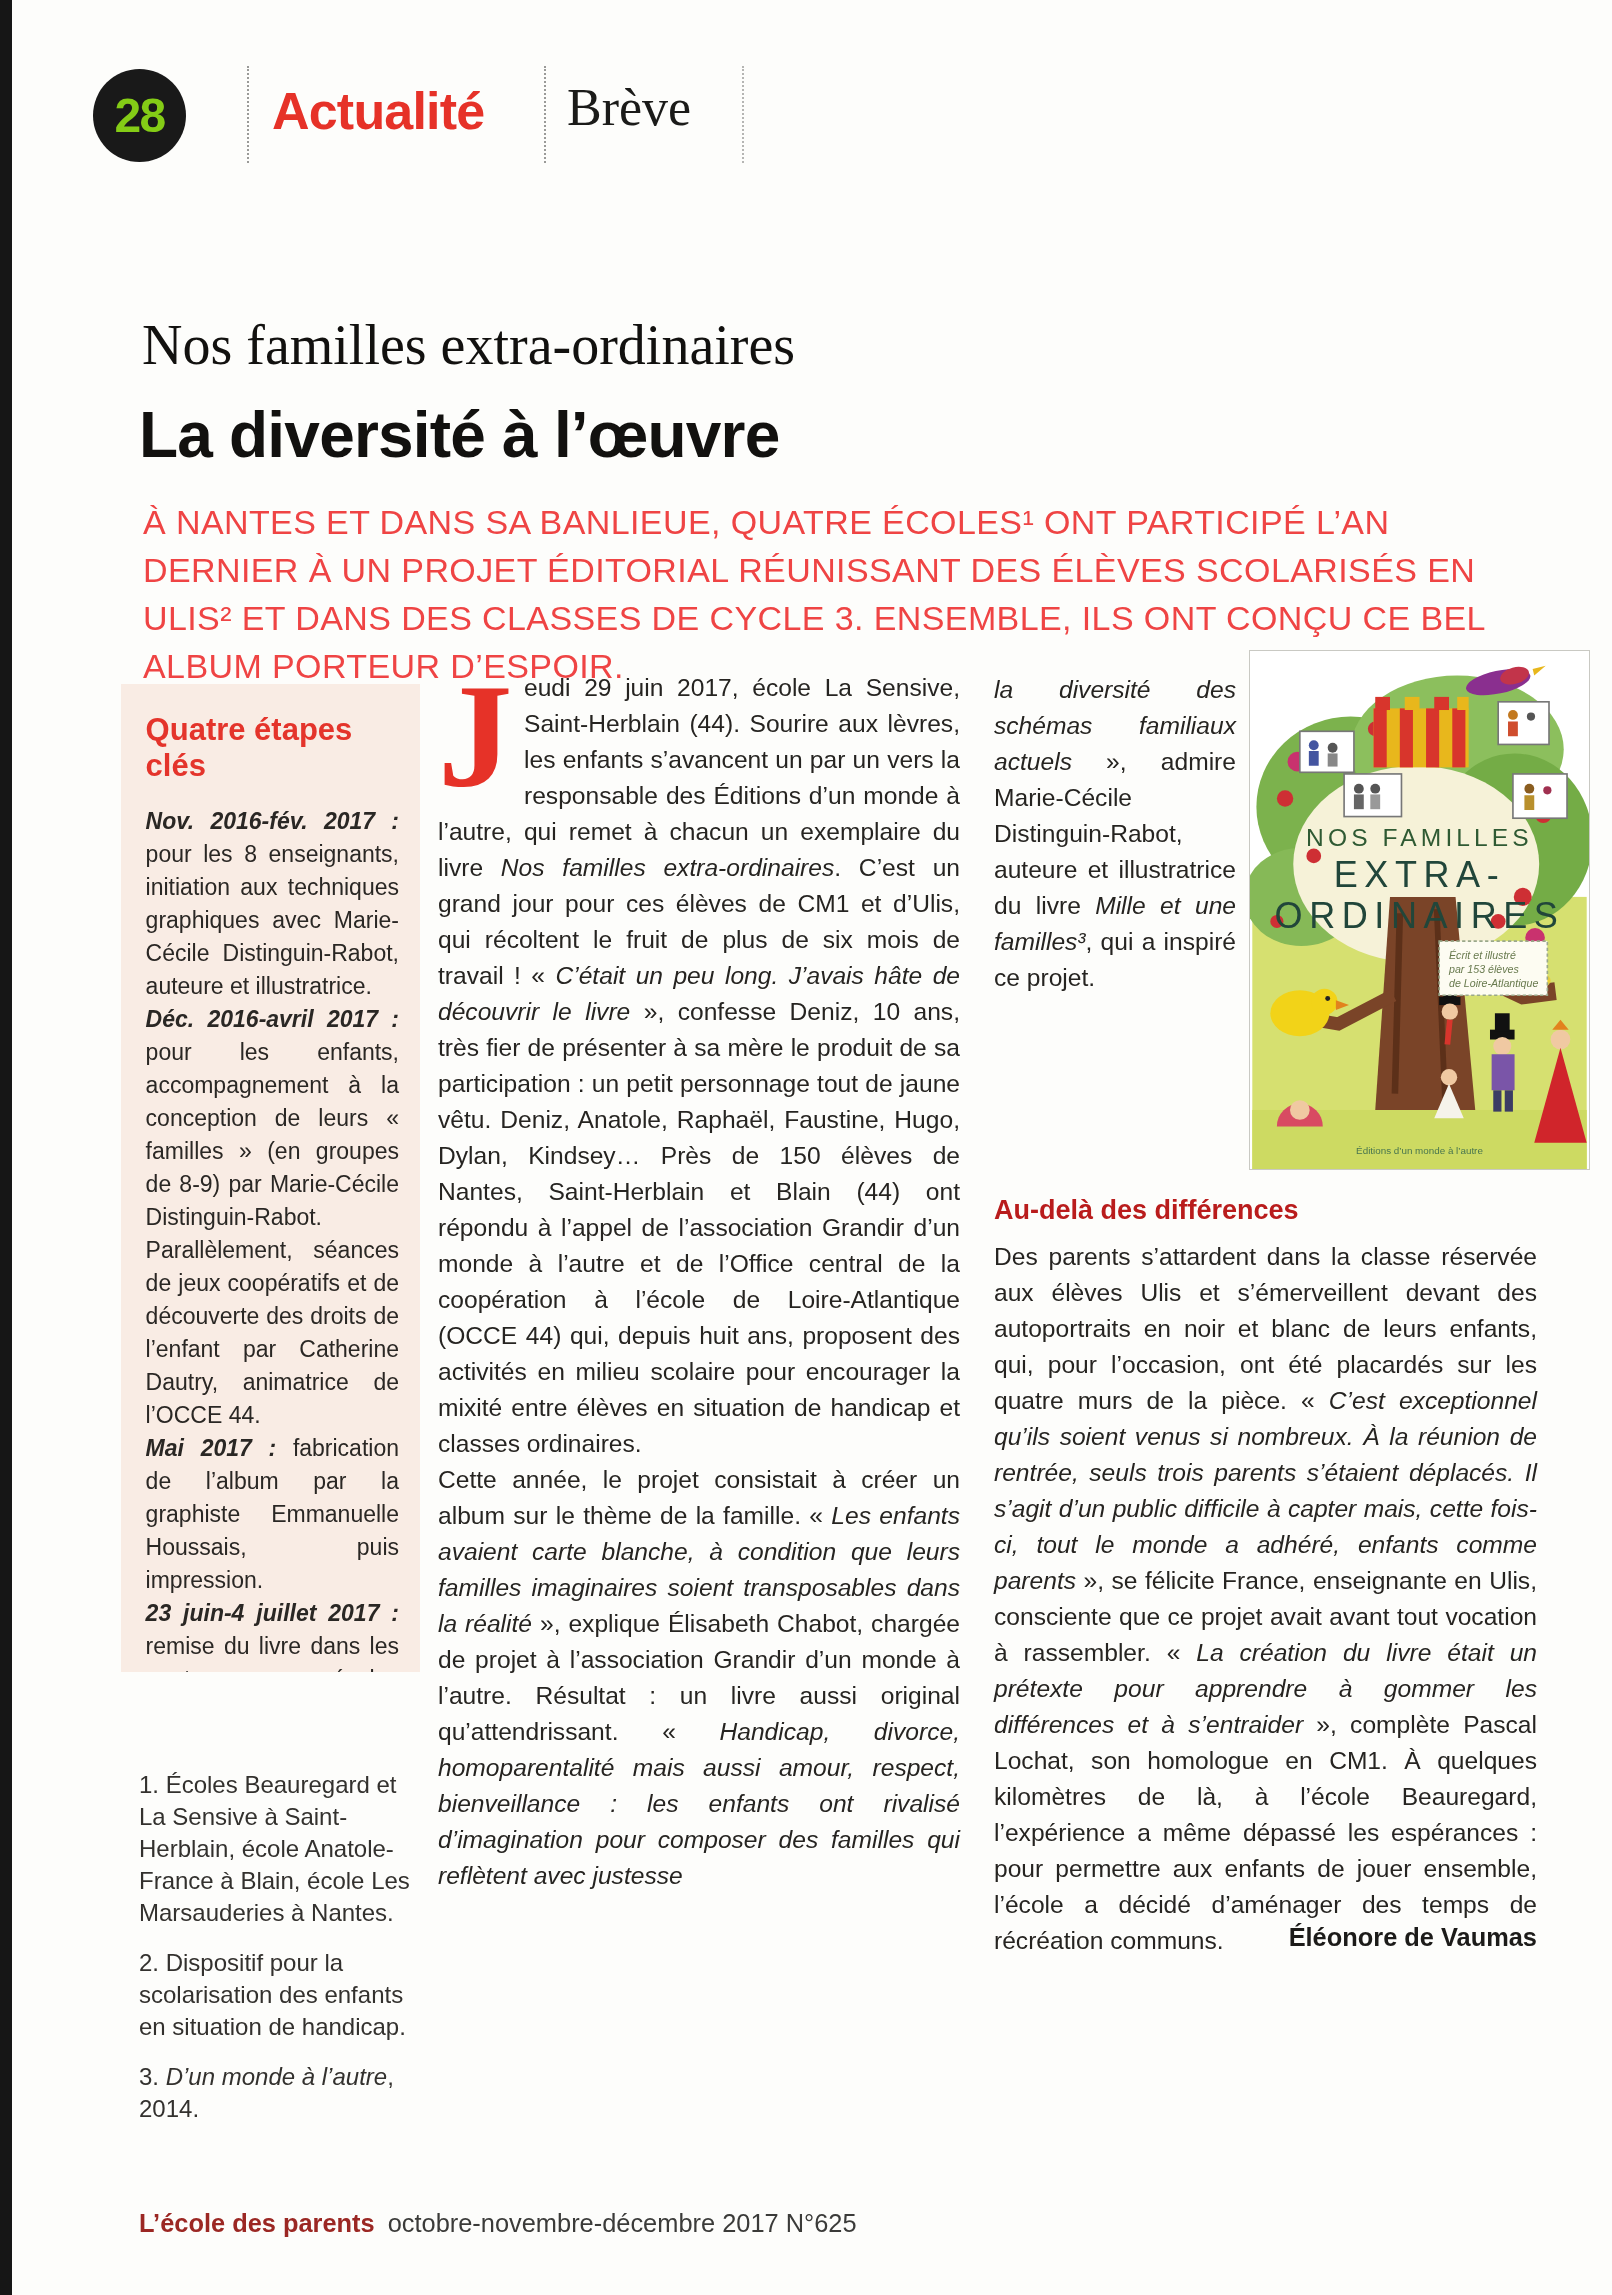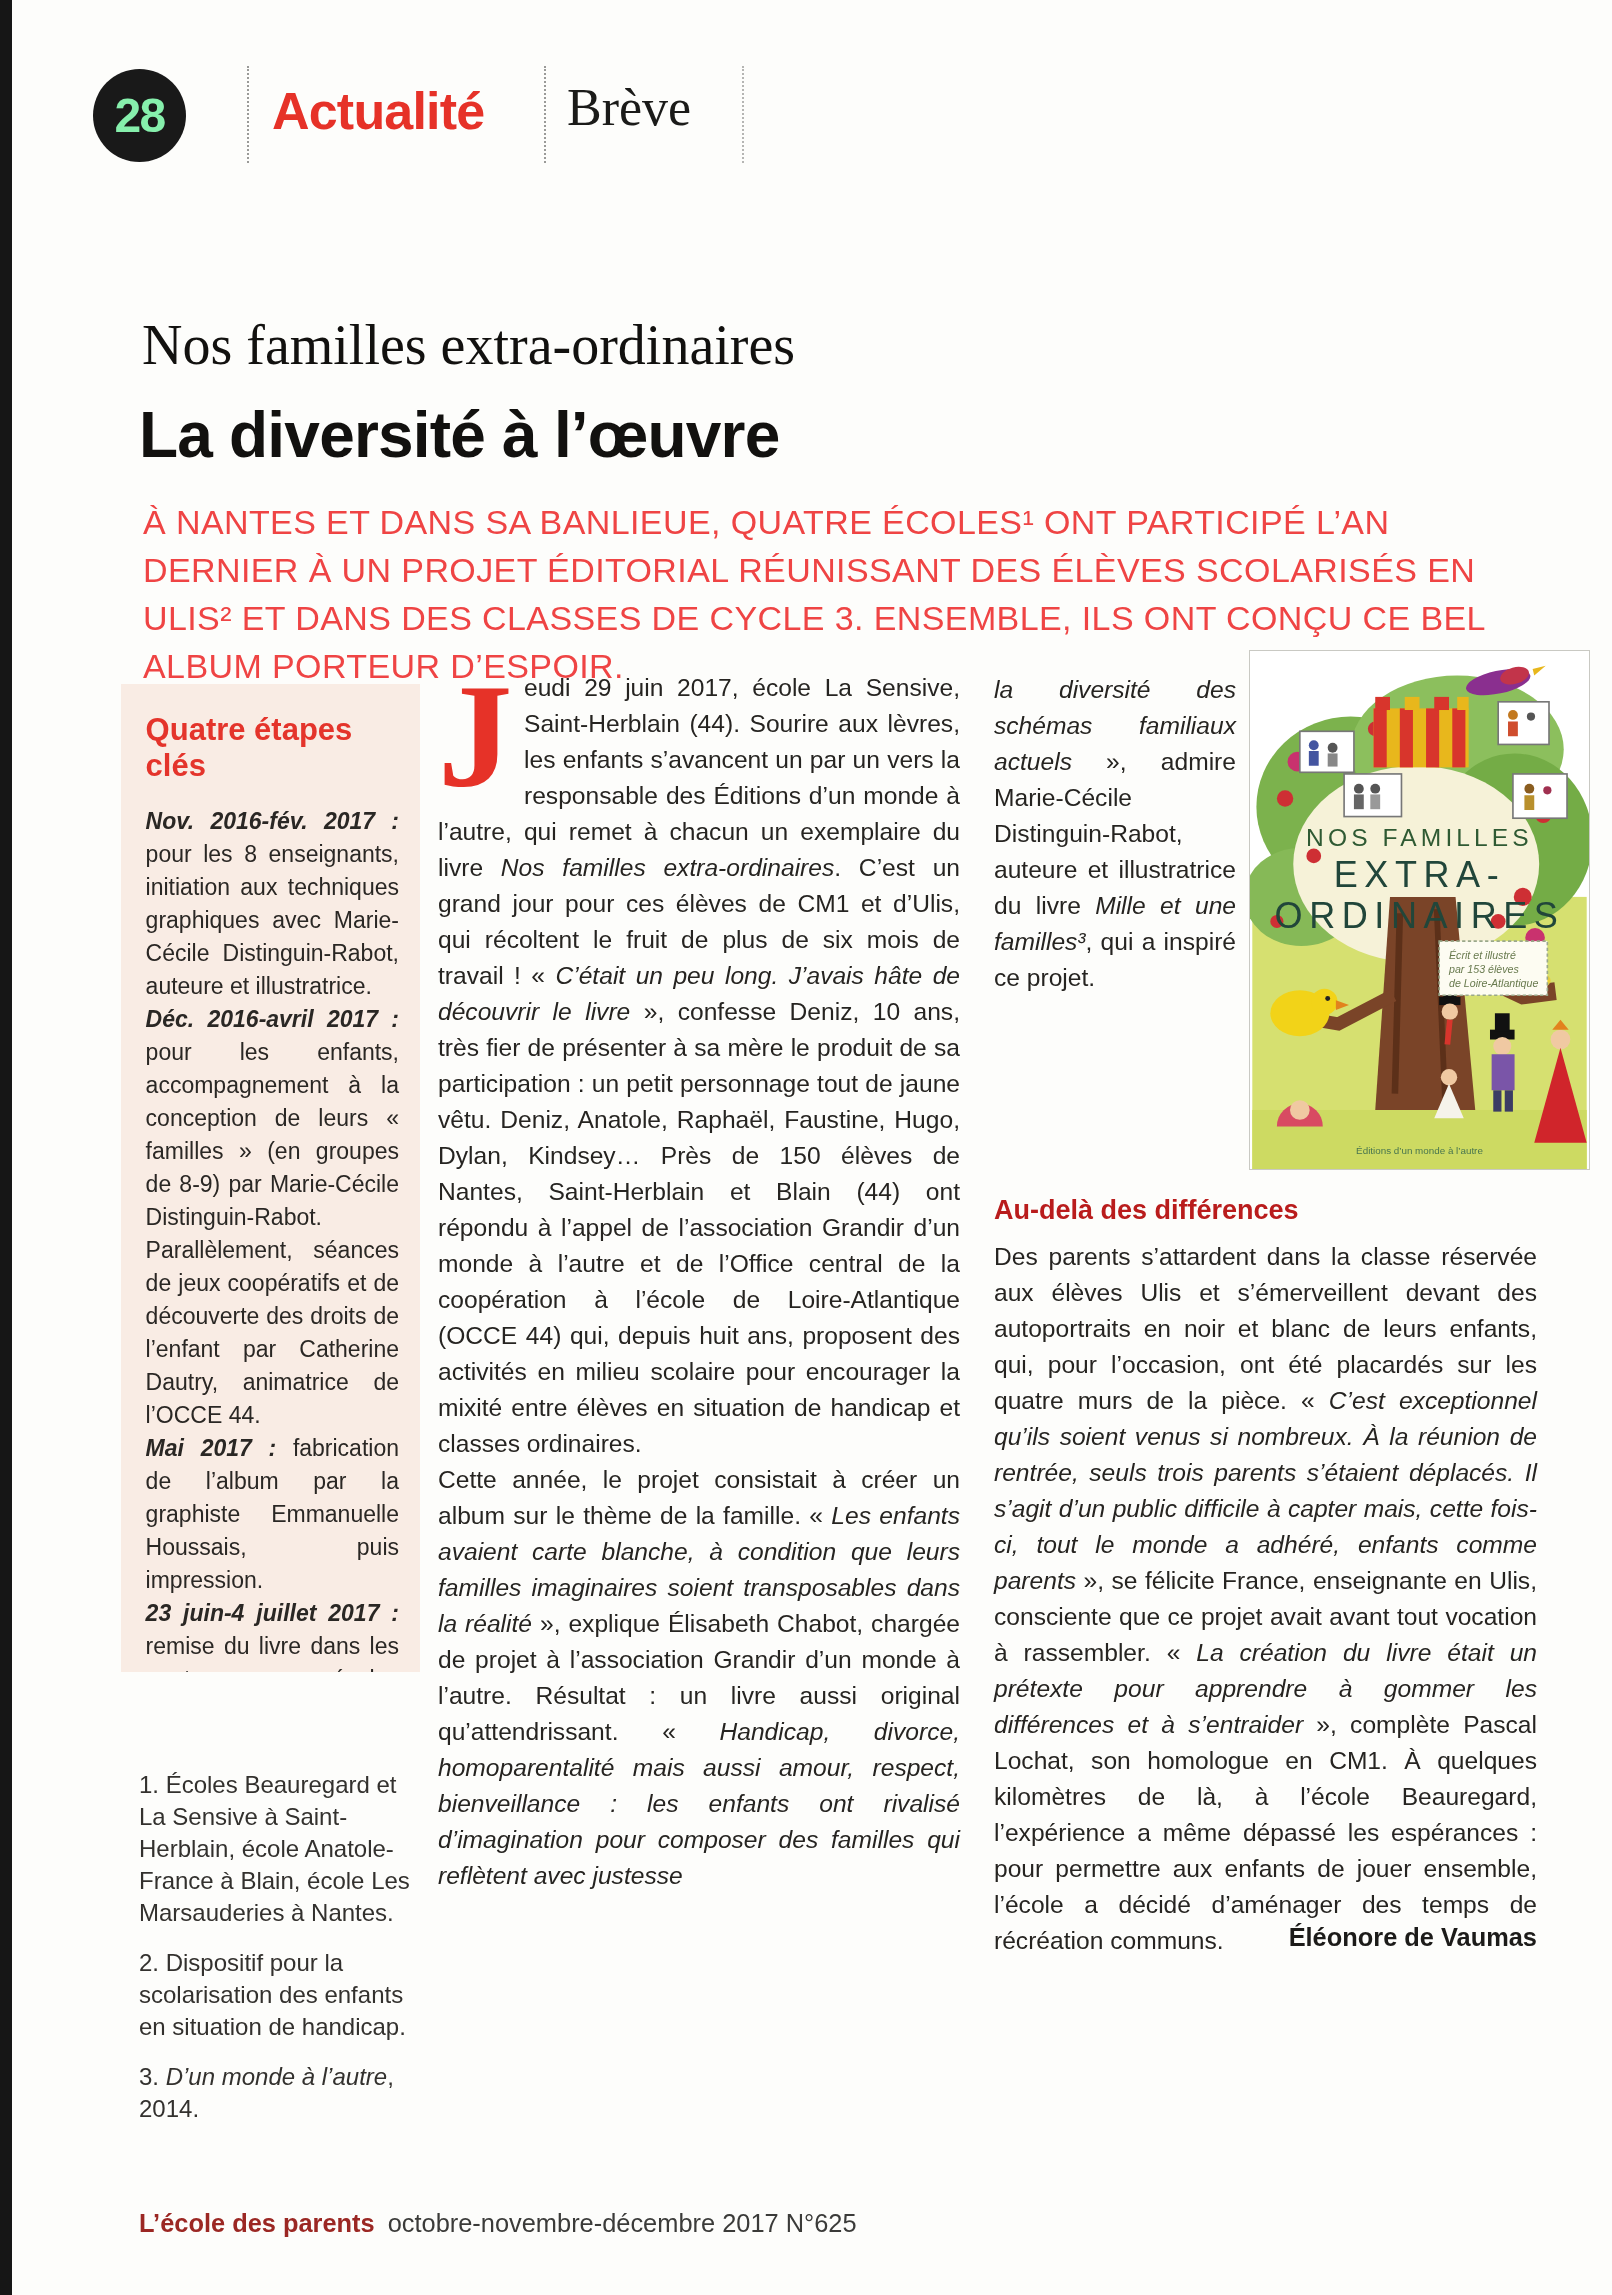--- a/index.html
+++ b/index.html
@@ -4,21 +4,21 @@
 <style>
   html,body{margin:0;padding:0;background:#e8e8e6;}
   .page{position:relative;width:1613px;height:2295px;background:#fdfdfb;overflow:hidden;
         font-family:"Liberation Sans",sans-serif;color:#262421;-webkit-hyphens:auto;hyphens:auto;}
   .scan-edge{position:absolute;left:0;top:0;width:11.5px;height:100%;background:#161616;}
 
   
   .topbar{position:absolute;left:0;top:66px;height:98px;width:100%;}
   .pagenum-circle{position:absolute;left:93px;top:3.3px;width:93px;height:93px;border-radius:50%;
         background:#191919;display:flex;align-items:center;justify-content:center;}
-  .pagenum-circle span{color:#86efac;font-size:48px;font-weight:bold;letter-spacing:-1.6px;}
+  .pagenum-circle span{color:#84cc16;font-size:48px;font-weight:bold;letter-spacing:-1.6px;}
   .sep{position:absolute;top:0;height:97px;border-left:2.5px dotted #9a9a98;}
   .sep1{left:247px;} .sep2{left:544px;} .sep3{left:742px;border-left-color:#b5b5b3;}
   .section{position:absolute;left:272px;top:14.8px;font-size:52px;font-weight:bold;letter-spacing:-0.8px;color:#e63228;}
   .subsection{position:absolute;left:567px;top:11.5px;font-size:52px;font-family:"Liberation Serif",serif;color:#1b1b19;}
 
   
   .kicker{position:absolute;left:142px;top:313px;margin:0;font-family:"Liberation Serif",serif;
         font-weight:400;font-size:56px;color:#12110f;letter-spacing:0;}
   .title{position:absolute;left:139px;top:398px;margin:0;font-size:64px;font-weight:bold;
         color:#12110f;letter-spacing:-0.8px;}

